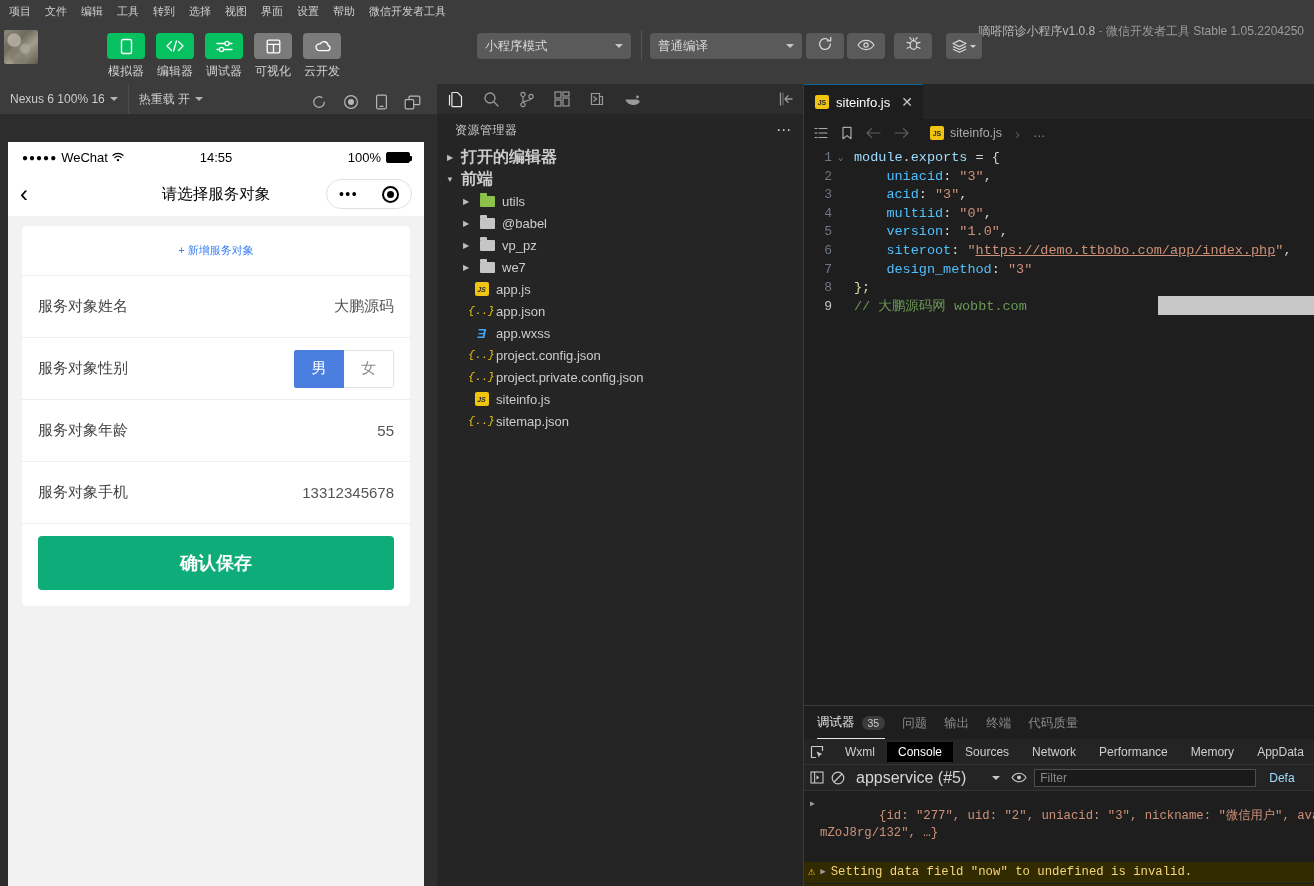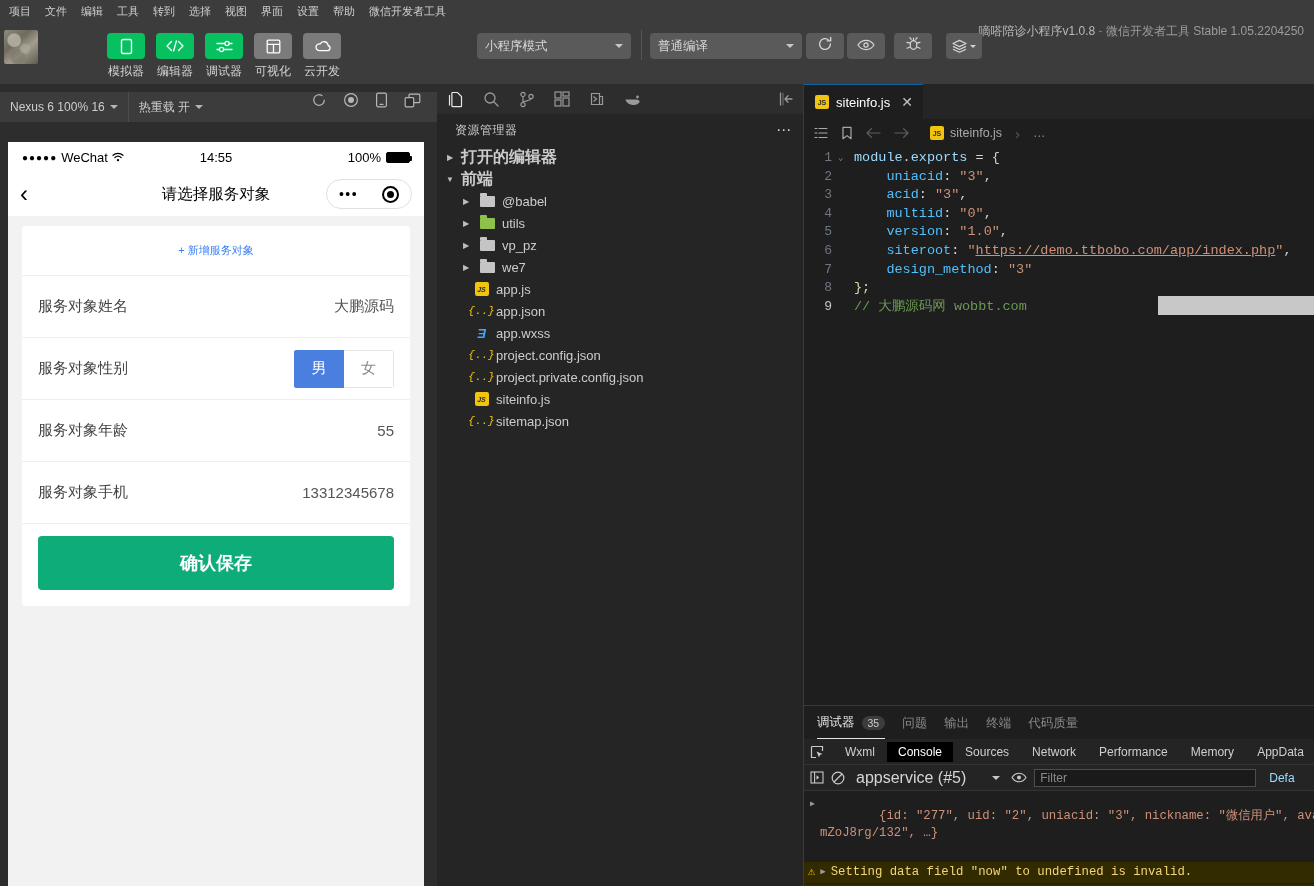--- a/index.html
+++ b/index.html
@@ -77,22 +77,22 @@
   .tb-icolbl {
     position: absolute; font-size: 12px; color: #d2d2d2; white-space: nowrap;
   }
 
   
   .sim {
     position: absolute; left: 0; top: 84px; width: 437px; height: 802px;
     background: #2d2d2d;
   }
   .sim-bar {
-    position: absolute; left: 0; top: 8px; width: 437px; height: 30px;
-    background: #3c3c3c; display: flex; align-items: flex-start;
+    position: absolute; left: 0; top: 0; width: 437px; height: 30px;
+    background: #3c3c3c; display: flex; align-items: flex-end;
   }
   .sim-bar .item {
     font-size: 12px; color: #cdcdcd; padding: 0 10px; height: 30px;
     display: flex; align-items: center; white-space: nowrap;
   }
   .sim-bar .vsep { width: 1px; height: 30px; background: #4d4d4d; }
   .sim-bar .tri {
     margin-left: 5px; width: 0; height: 0;
     border-left: 4px solid transparent; border-right: 4px solid transparent;
     border-top: 4px solid #b4b4b4;
@@ -617,30 +617,30 @@
     </div>
     <div class="sec-row">
       <span class="tw open"></span>
       <span>前端</span>
     </div>
 
     <div>
       <div class="f-row" style="padding-left:22px">
         <span class="tw closed"></span>
         <span class="ficon">
-            <i class="folder"></i>
-          </span>
-        <span class="fname">@babel</span>
+            <i class="folder green"></i>
+          </span>
+        <span class="fname">utils</span>
       </div>
       <div class="f-row" style="padding-left:22px">
         <span class="tw closed"></span>
         <span class="ficon">
-            <i class="folder green"></i>
-          </span>
-        <span class="fname">utils</span>
+            <i class="folder"></i>
+          </span>
+        <span class="fname">@babel</span>
       </div>
       <div class="f-row" style="padding-left:22px">
         <span class="tw closed"></span>
         <span class="ficon">
             <i class="folder"></i>
           </span>
         <span class="fname">vp_pz</span>
       </div>
       <div class="f-row" style="padding-left:22px">
         <span class="tw closed"></span>

